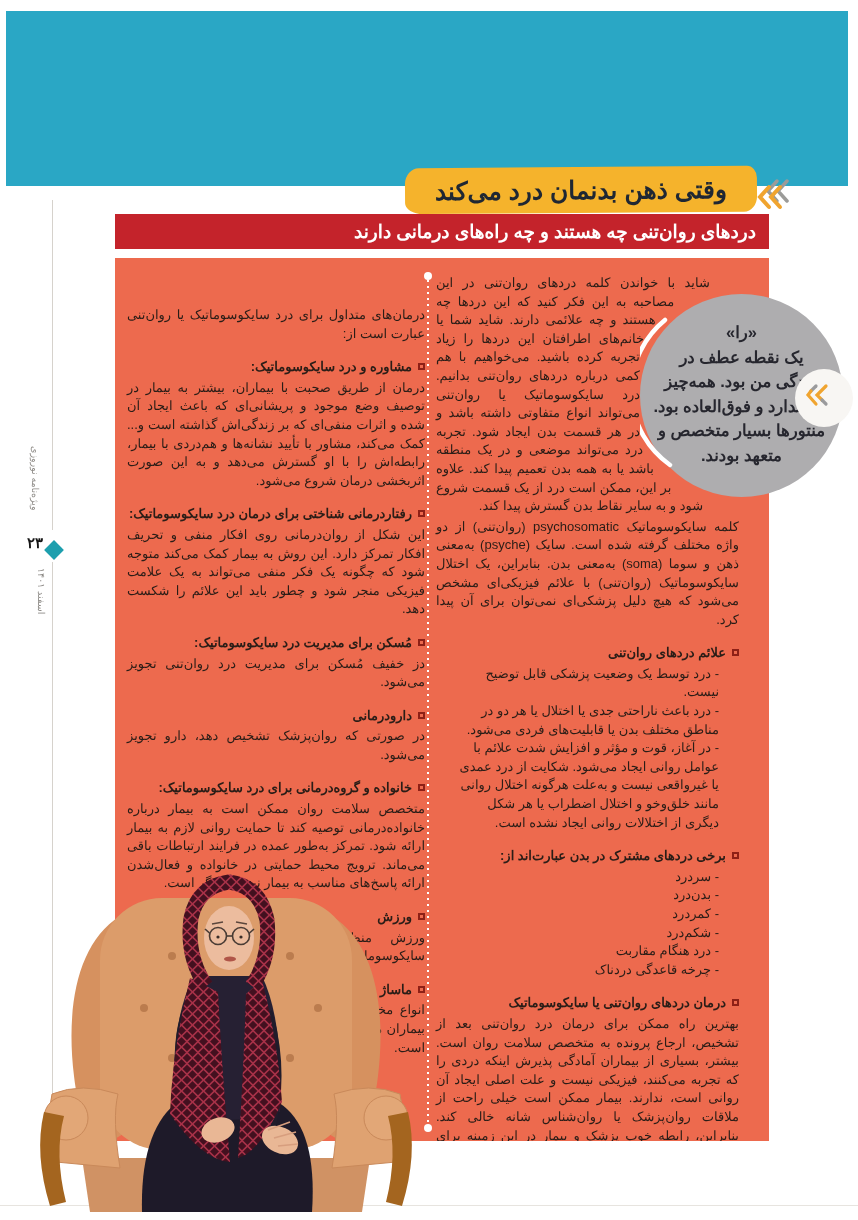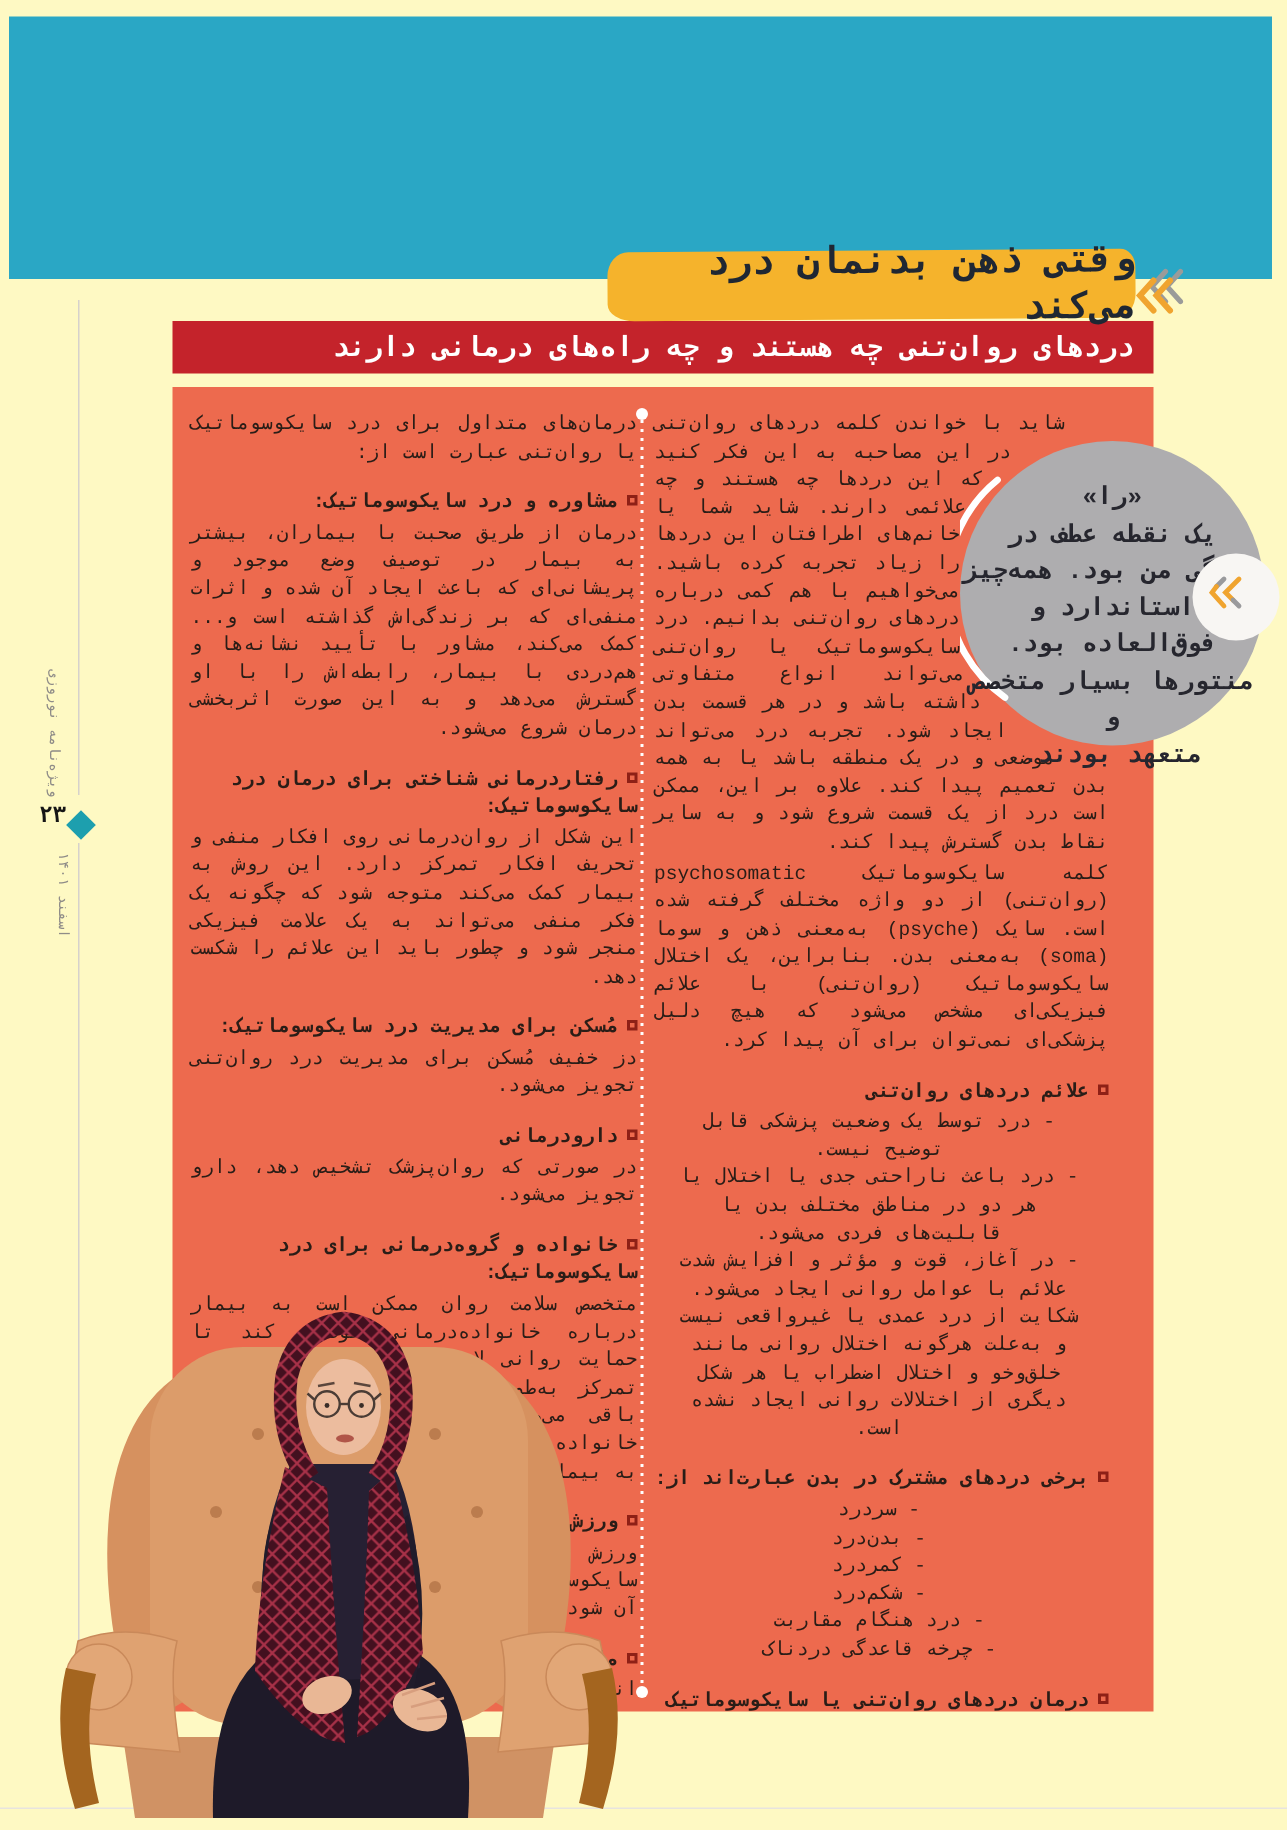--- a/index.html
+++ b/index.html
@@ -1,20 +1,20 @@
 <!DOCTYPE html>
 <html lang="fa" style="--cyan: #2aa7c5; --yellow: #f5b32c; --red: #c4232b; --salmon: #ed6a4e; --gray_circle: #aeadaf; --teal_diamond: #1d9fae; --ink: #2a1d17; --chevron_orange: #f0a42f;"><head>
 <meta charset="utf-8">
 <style>
   * { margin:0; padding:0; box-sizing:border-box; }
   html,body { background:#e9e7e3; }
   .page {
     position:relative; width:858px; height:1220px; margin:0 auto;
-    background:#fef9c3; overflow:hidden;
-    font-family:Liberation Mono, monospace;
+    background:#ffffff; overflow:hidden;
+    font-family:Liberation Sans, sans-serif;
   }
   
   .cyan-band { position:absolute; left:6px; top:11px; width:842px; height:175px;
     background:var(--cyan,#2aa7c5); }
   .title-badge { position:absolute; left:405px; top:167px; width:352px; height:46px;
     background:var(--yellow,#f5b32c); border-radius:14px 10px 13px 18px / 16px 12px 16px 11px;
     transform:rotate(-.4deg); display:flex; align-items:center; justify-content:center;
     z-index:4; }
   .title-badge span { direction:rtl; font-size:25px; font-weight:700; color:#1f2733;
     letter-spacing:-.5px; }
@@ -22,26 +22,26 @@
   .red-bar { position:absolute; left:115px; top:214px; width:654px; height:35px;
     background:var(--red,#c4232b); z-index:3; display:flex; align-items:center; }
   .red-bar span { direction:rtl; width:100%; text-align:right; padding-right:13px;
     color:#ffffff; font-size:18.5px; font-weight:700; }
   
   .salmon-box { position:absolute; left:115px; top:258px; width:654px; height:883px;
     background:var(--salmon,#ed6a4e); z-index:1; overflow:hidden; }
   .col { position:absolute; top:16px; direction:rtl; color:var(--ink,#2a1d17);
     font-size:13px; line-height:18.6px; text-align:justify; }
   .col-right { right:30px; width:303px; }
-  .col-left  { left:12px;  width:298px; }
+  .col-left  { left:12px;  width:298px;margin-top:32px; }
   .circle-spacer { float:right; width:99px; height:224px;
     shape-outside:circle(108px at 101px 122px); }
   .blk.p  { margin-bottom:2px; }
   .blk.h  { font-weight:700; margin-top:15px; margin-bottom:2px; text-align:right; }
-  .blk.li { padding-right:20px; text-align:center;margin-left:17px; }
+  .blk.li { padding-right:20px; text-align:right;margin-left:17px; }
   .sq { display:inline-block; width:7px; height:7px; border:2px solid #8e2016;
     margin-left:6px; vertical-align:1px; }
   .divider { position:absolute; left:312px; top:22px; height:846px; width:2px;
     background:repeating-linear-gradient(to bottom,#ffffff 0 2px,transparent 2px 6px); }
   .divider::before, .divider::after { content:""; position:absolute; left:-3px;
     width:8px; height:8px; border-radius:50%; background:#ffffff; }
   .divider::before { top:-8px; } .divider::after { bottom:-6px; }
   
   .quote-circle { position:absolute; left:640px; top:294px; width:203px; height:203px;
     border-radius:50%; background:var(--gray_circle,#aeadaf); z-index:6; }

